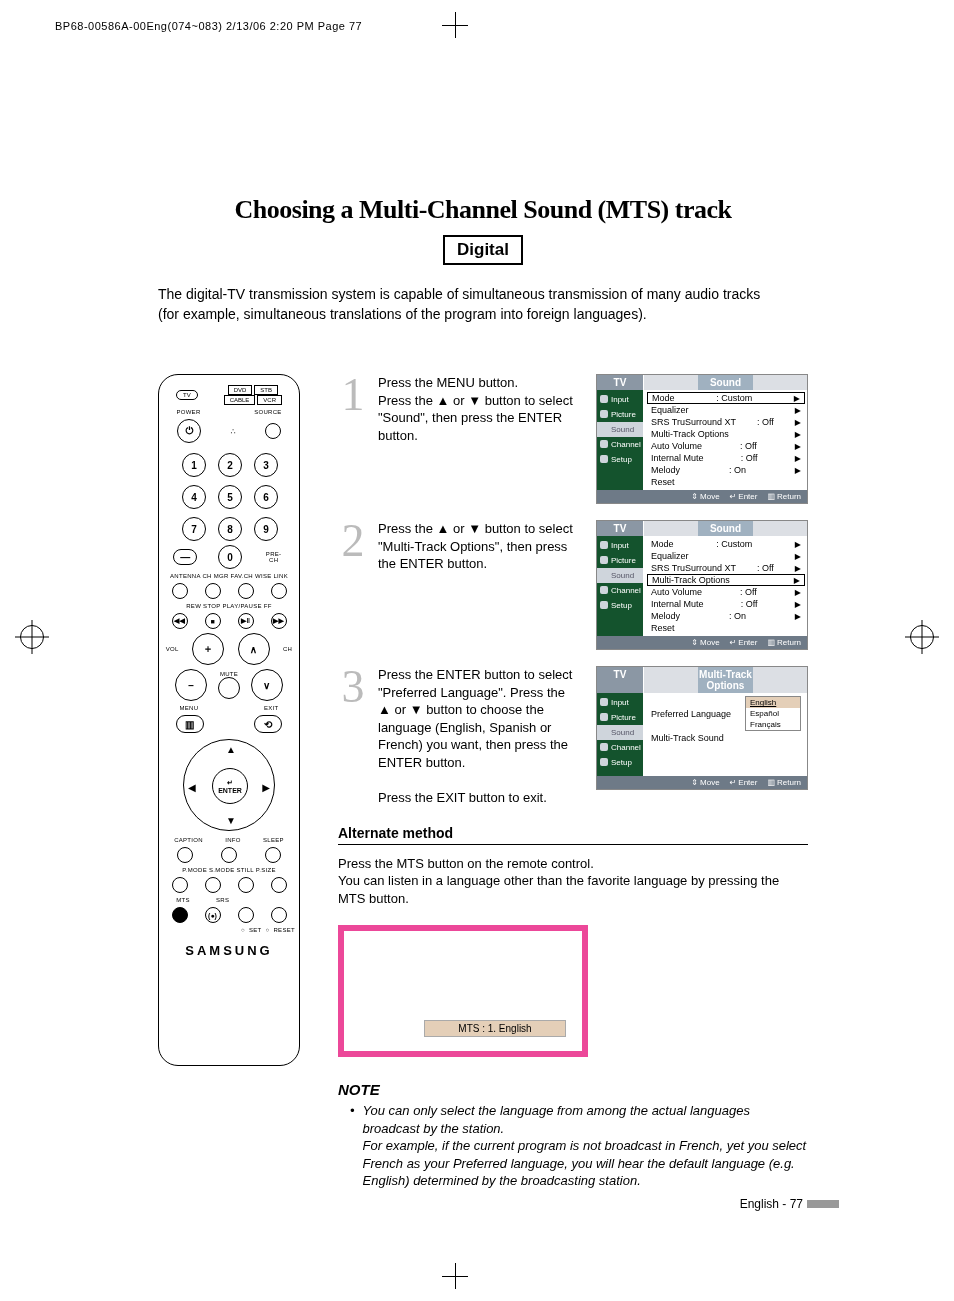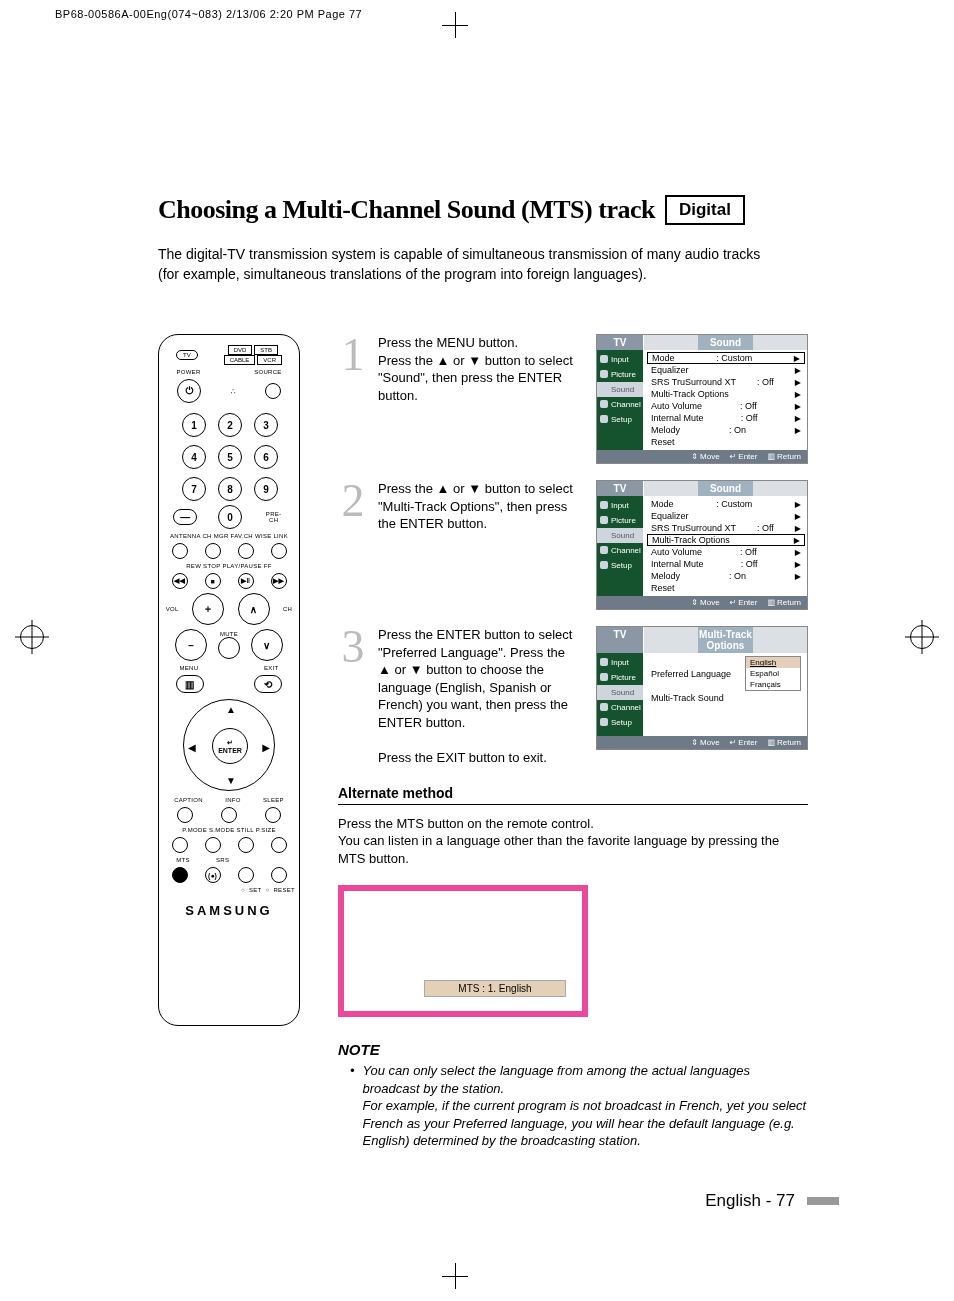--- a/index.html
+++ b/index.html
@@ -8,21 +8,21 @@
     font-family: Arial, Helvetica, sans-serif;
     background: #fff;
     width: 954px;
     height: 1301px;
     position: relative;
     color: #000;
     font-size: 13px;
   }
   .header-line {
     position: absolute;
-    top: 8px;
+    top: 20px;
     left: 55px;
     font-size: 11px;
     color: #000;
     letter-spacing: 0.5px;
   }
   .crop-top { position:absolute; top:12px; left:455px; width:1px; height:26px; background:#000;}
   .crop-top:before{content:"";position:absolute;top:13px;left:-13px;width:26px;height:1px;background:#000;}
   .crop-bottom { position:absolute; bottom:12px; left:455px; width:1px; height:26px; background:#000;}
   .crop-bottom:before{content:"";position:absolute;top:13px;left:-13px;width:26px;height:1px;background:#000;}
   .reg-left, .reg-right {
@@ -34,21 +34,21 @@
   .reg-left{left:20px;} .reg-right{right:20px;}
   .reg-left:before,.reg-right:before{content:"";position:absolute;left:50%;top:-6px;bottom:-6px;width:1px;background:#000;transform:translateX(-50%);}
   .reg-left:after,.reg-right:after{content:"";position:absolute;top:50%;left:-6px;right:-6px;height:1px;background:#000;transform:translateY(-50%);}
 
   .content {
     position:absolute;
     left:158px;
     top:195px;
     width:650px;
   }
-  .title-row { display:flex; align-items:center; gap:10px; margin-bottom:20px;}
+  .title-row { display:flex; align-items:center; gap:10px; margin-bottom:20px;flex-direction:column;}
   .title {
     font-size:26px;
     font-weight:bold;
     font-family: Georgia, "Times New Roman", serif;
     letter-spacing:-0.5px;
   }
   .digital-box{
     border:2px solid #000;
     padding:3px 12px;
     font-size:17px;
@@ -140,24 +140,24 @@
 
   .note-heading{font-size:15px;font-weight:bold;font-style:italic;margin:24px 0 4px;}
   .note-list{font-size:13px;font-style:italic;line-height:1.35;padding-left:12px;}
   .note-list .bullet{display:flex;gap:8px;}
   .note-list .bullet .dot{flex-shrink:0;}
 
   .footer-page{
     position:absolute;
     right:115px;
     bottom:90px;
-    font-size:17px;
+    font-size:12px;
     display:flex;
     align-items:center;
-    gap:12px;
+    gap:4px;
   }
   .footer-page .block{width:32px;height:8px;background:#999;}
 </style>
 </head>
 <body>
 
 <div class="header-line">BP68-00586A-00Eng(074~083)  2/13/06  2:20 PM  Page 77</div>
 <div class="crop-top"></div>
 <div class="crop-bottom"></div>
 <div class="reg-left"></div>

